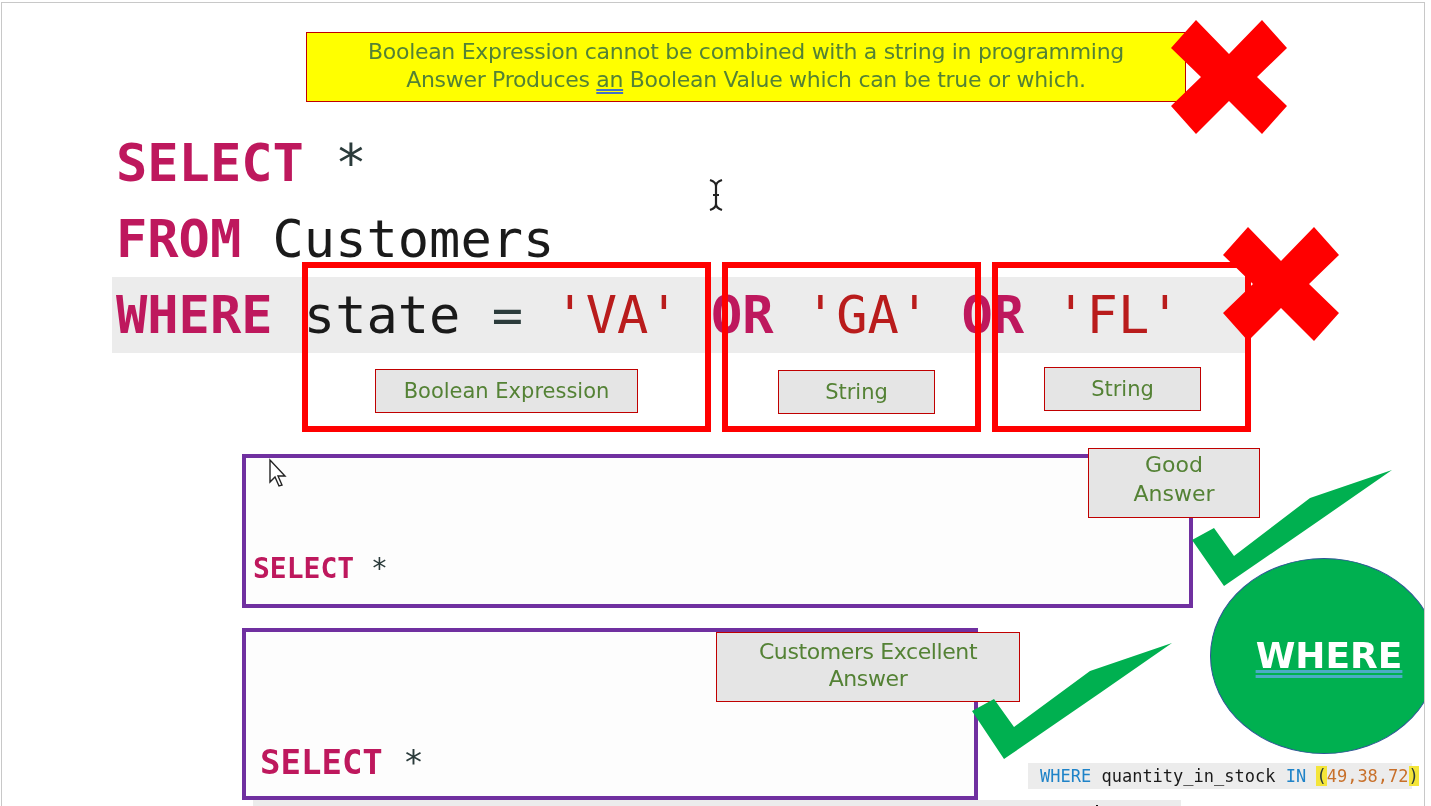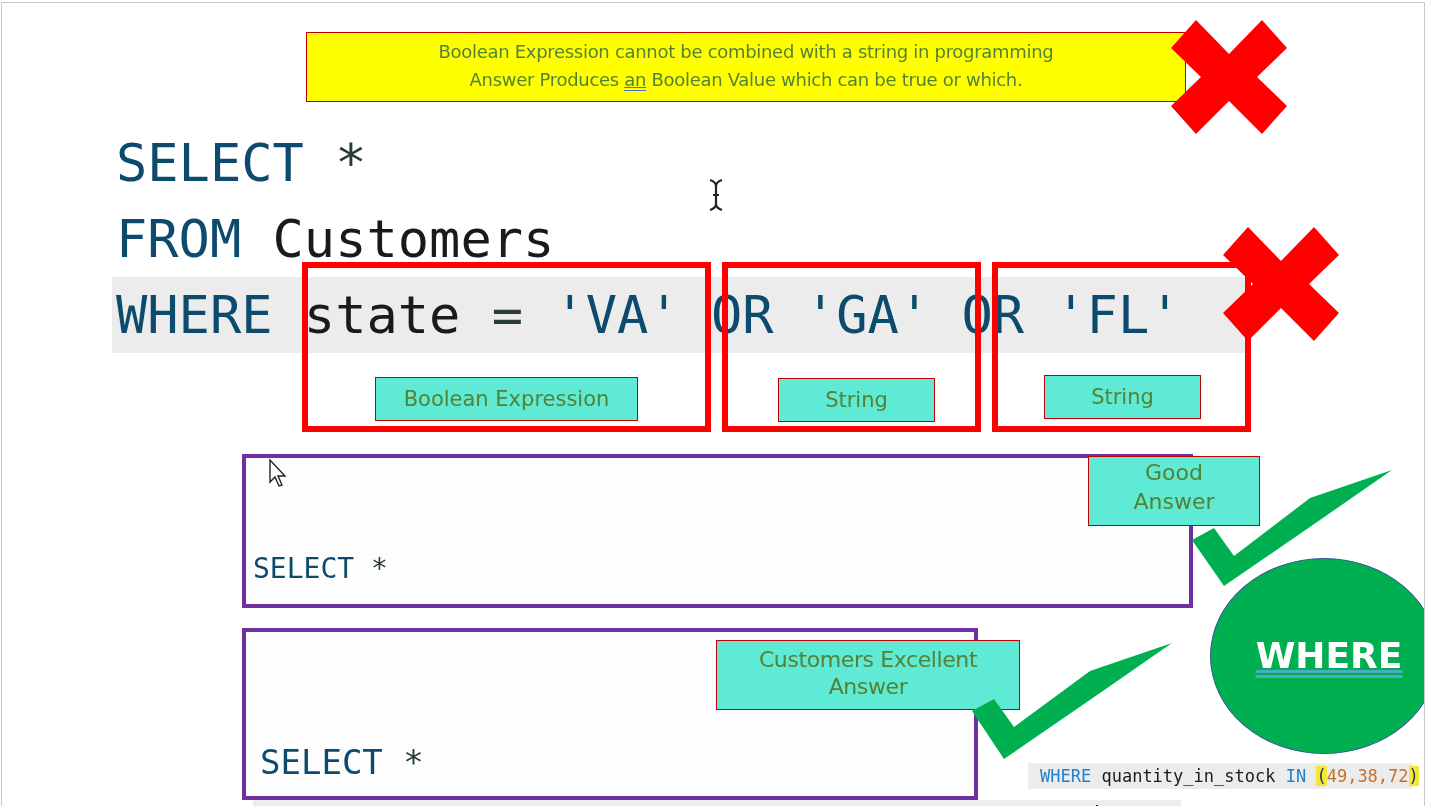--- a/index.html
+++ b/index.html
@@ -12,44 +12,43 @@
       position: absolute; left: 1px; top: 2px; width: 1422px; height: 810px;
       border: 1px solid #c8c8c8; background: #fff; overflow: hidden;
     }
     .abs { position: absolute; }
 
     
     .banner {
       left: 304px; top: 29px; width: 880px; height: 70px;
       background: #ffff00; border: 1px solid #c00000;
       color: #548235; font-family: "DejaVu Sans", sans-serif;
-      font-size: 18px; line-height: 28px; text-align: center;
+      font-size: 22px; line-height: 28px; text-align: center;
       padding-top: 5px; box-sizing: border-box; letter-spacing: -0.3px;
     }
     .banner .u { text-decoration: underline double #4472c4; }
 
     
     .mono { font-family: "DejaVu Sans Mono", "Liberation Mono", monospace; }
-    .kw { color: #0c4a6e; font-weight: normal; }
+    .kw { color: #be185d; font-weight: bold; }
     .id { color: #1a1a1a; margin-top: 20px; }
-    .str { color: #0c4a6e; }
+    .str { color: #b91c1c; }
     .op { color: #2b3b3b; }
 
     .big-code { left: 114px; top: 122px; font-size: 52px; line-height: 76px; }
     .big-code .line { height: 76px; white-space: pre; }
     .big-code .hl { background: #ececec; width: 1135px; margin-left: -4px; padding-left: 4px; }
 
     .redbox {
       border: 6px solid #ff0000; box-sizing: border-box; background: transparent;
     }
     .tag {
-      background: #5eead4; border: 1px solid #c00000; color: #548235;
+      background: #e5e5e5; border: 1px solid #c00000; color: #548235;
       font-family: "DejaVu Sans", sans-serif; text-align: center;
       box-sizing: border-box;
-      margin-top: 8px;
     }
 
     .purplebox {
       border: 4px solid #7030a0; box-sizing: border-box; background: #fdfdfd;
     }
     .code-md { font-size: 28px; line-height: 42px; white-space: pre; }
     .code-md .hl { background: #ececec; }
     .code-lg { font-size: 34px; line-height: 49px; white-space: pre; }
 
     .ellipse {

